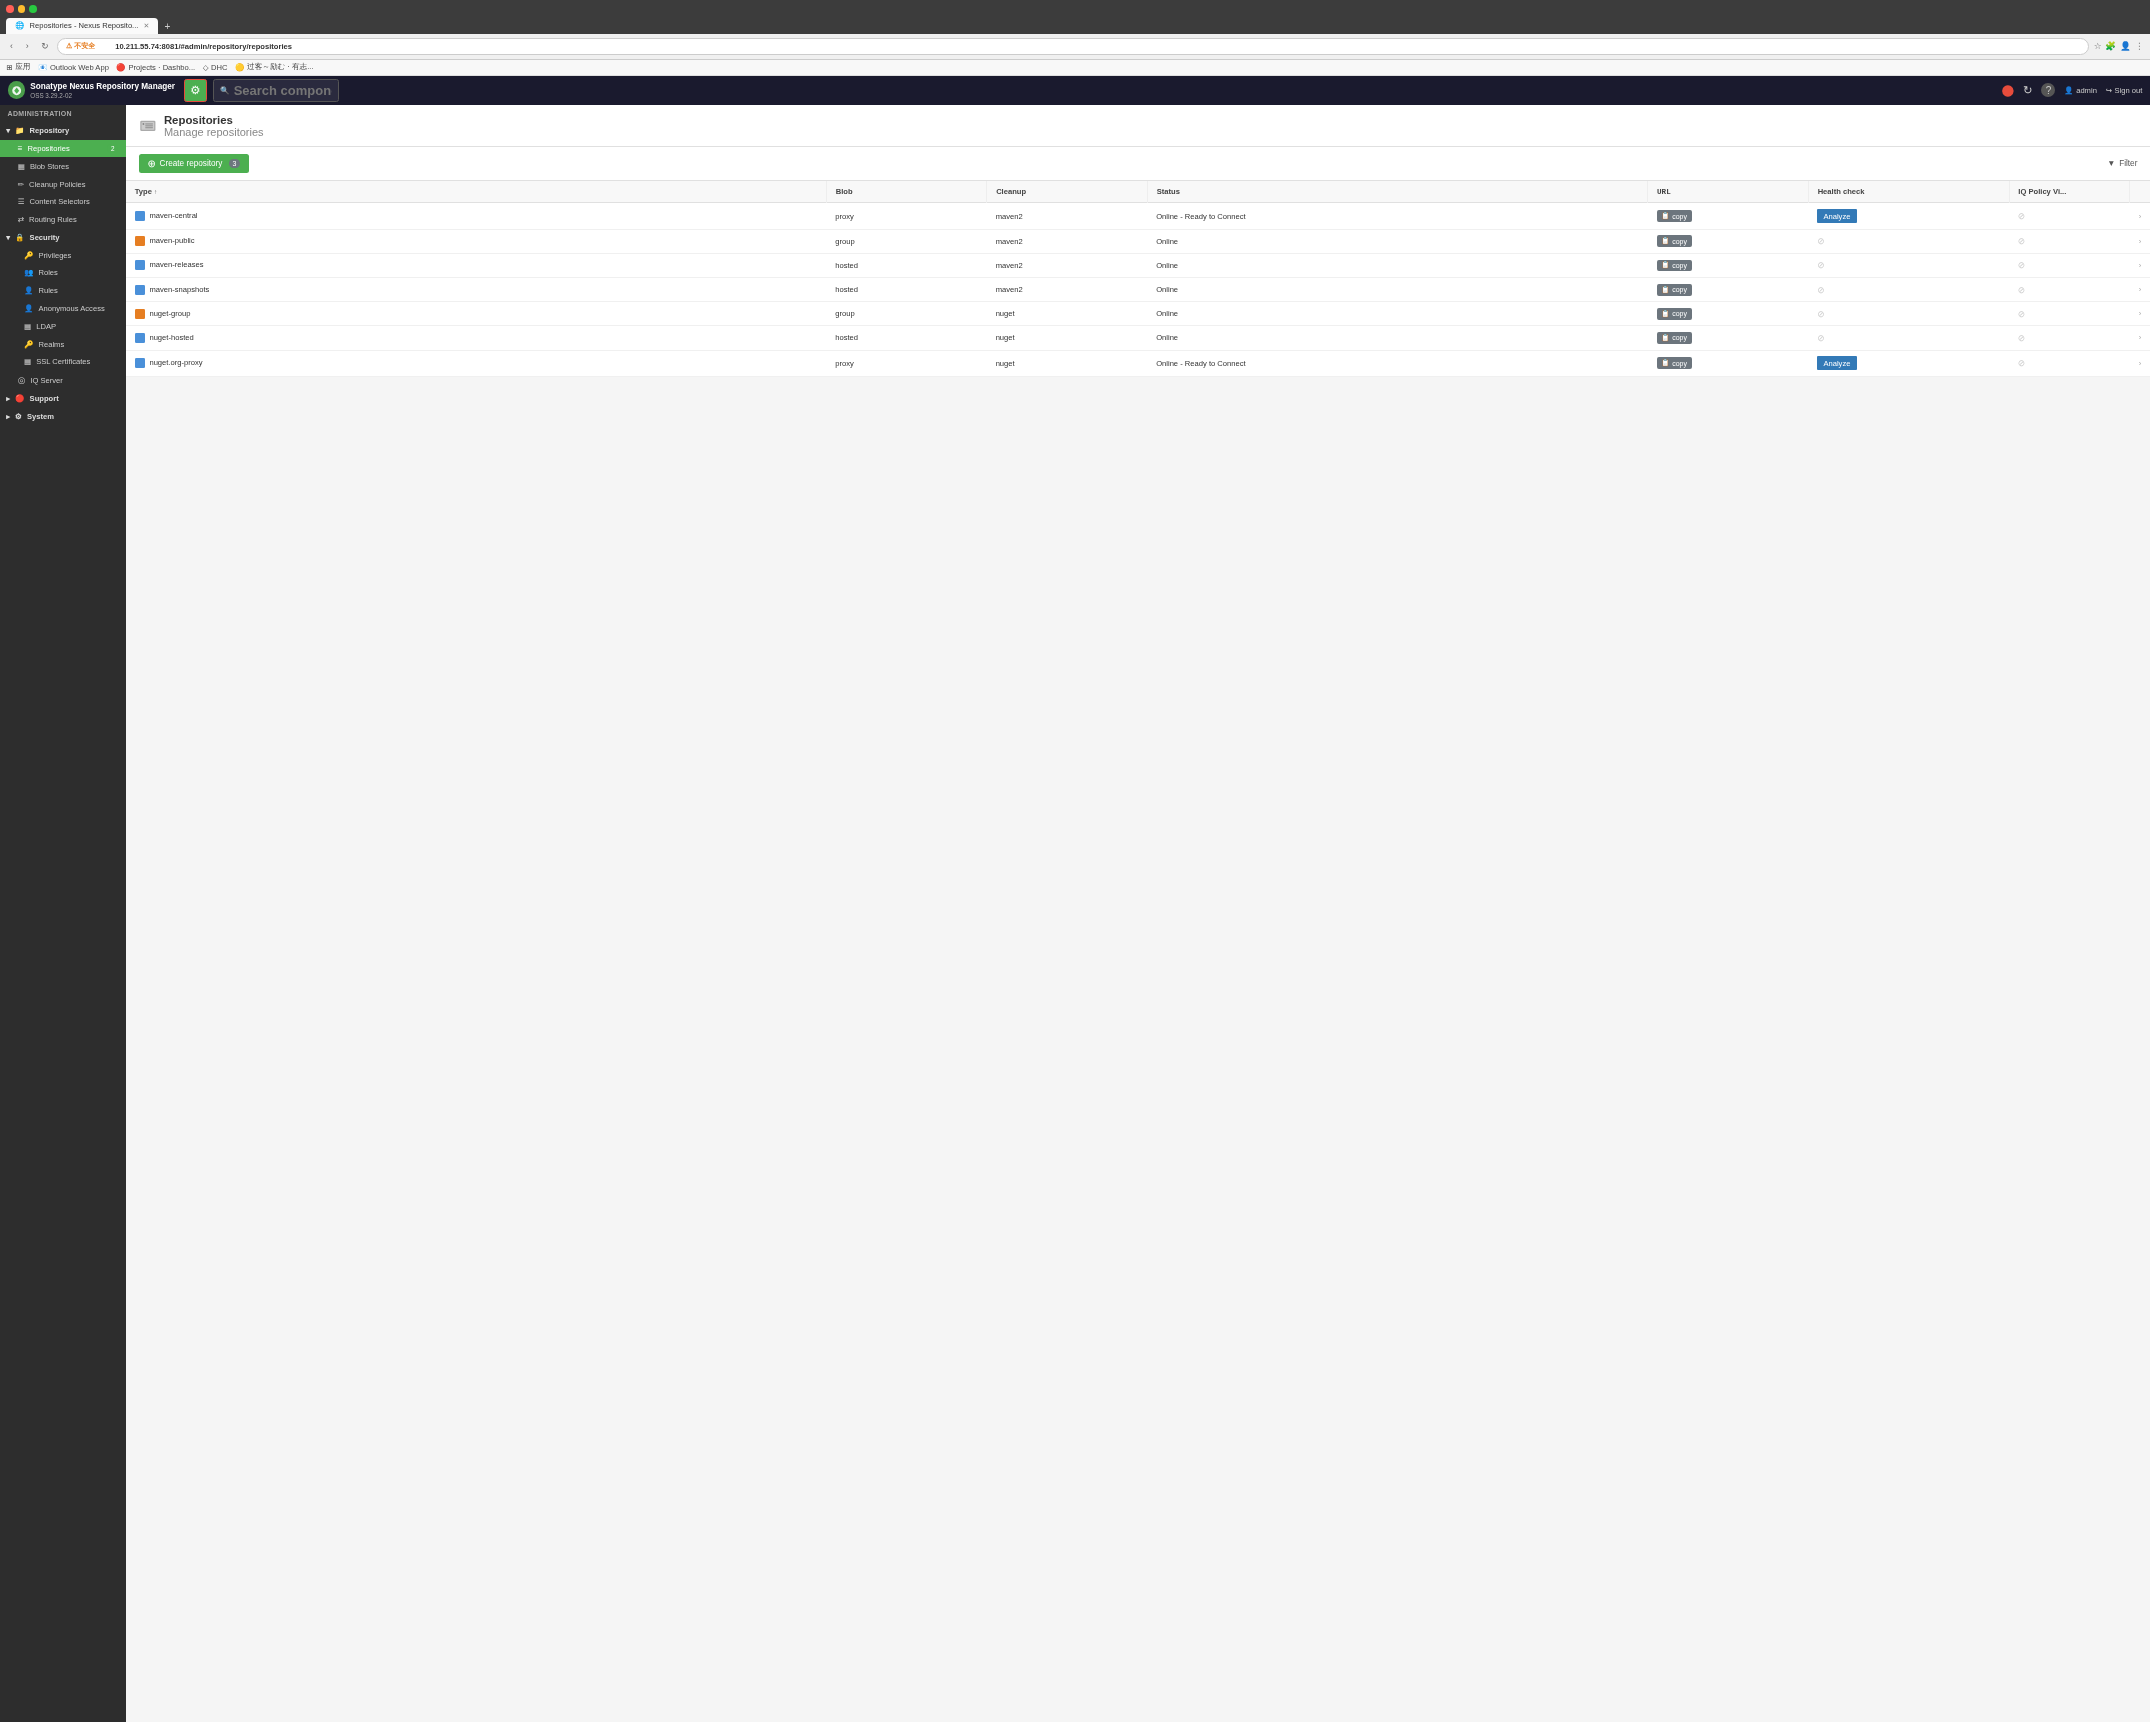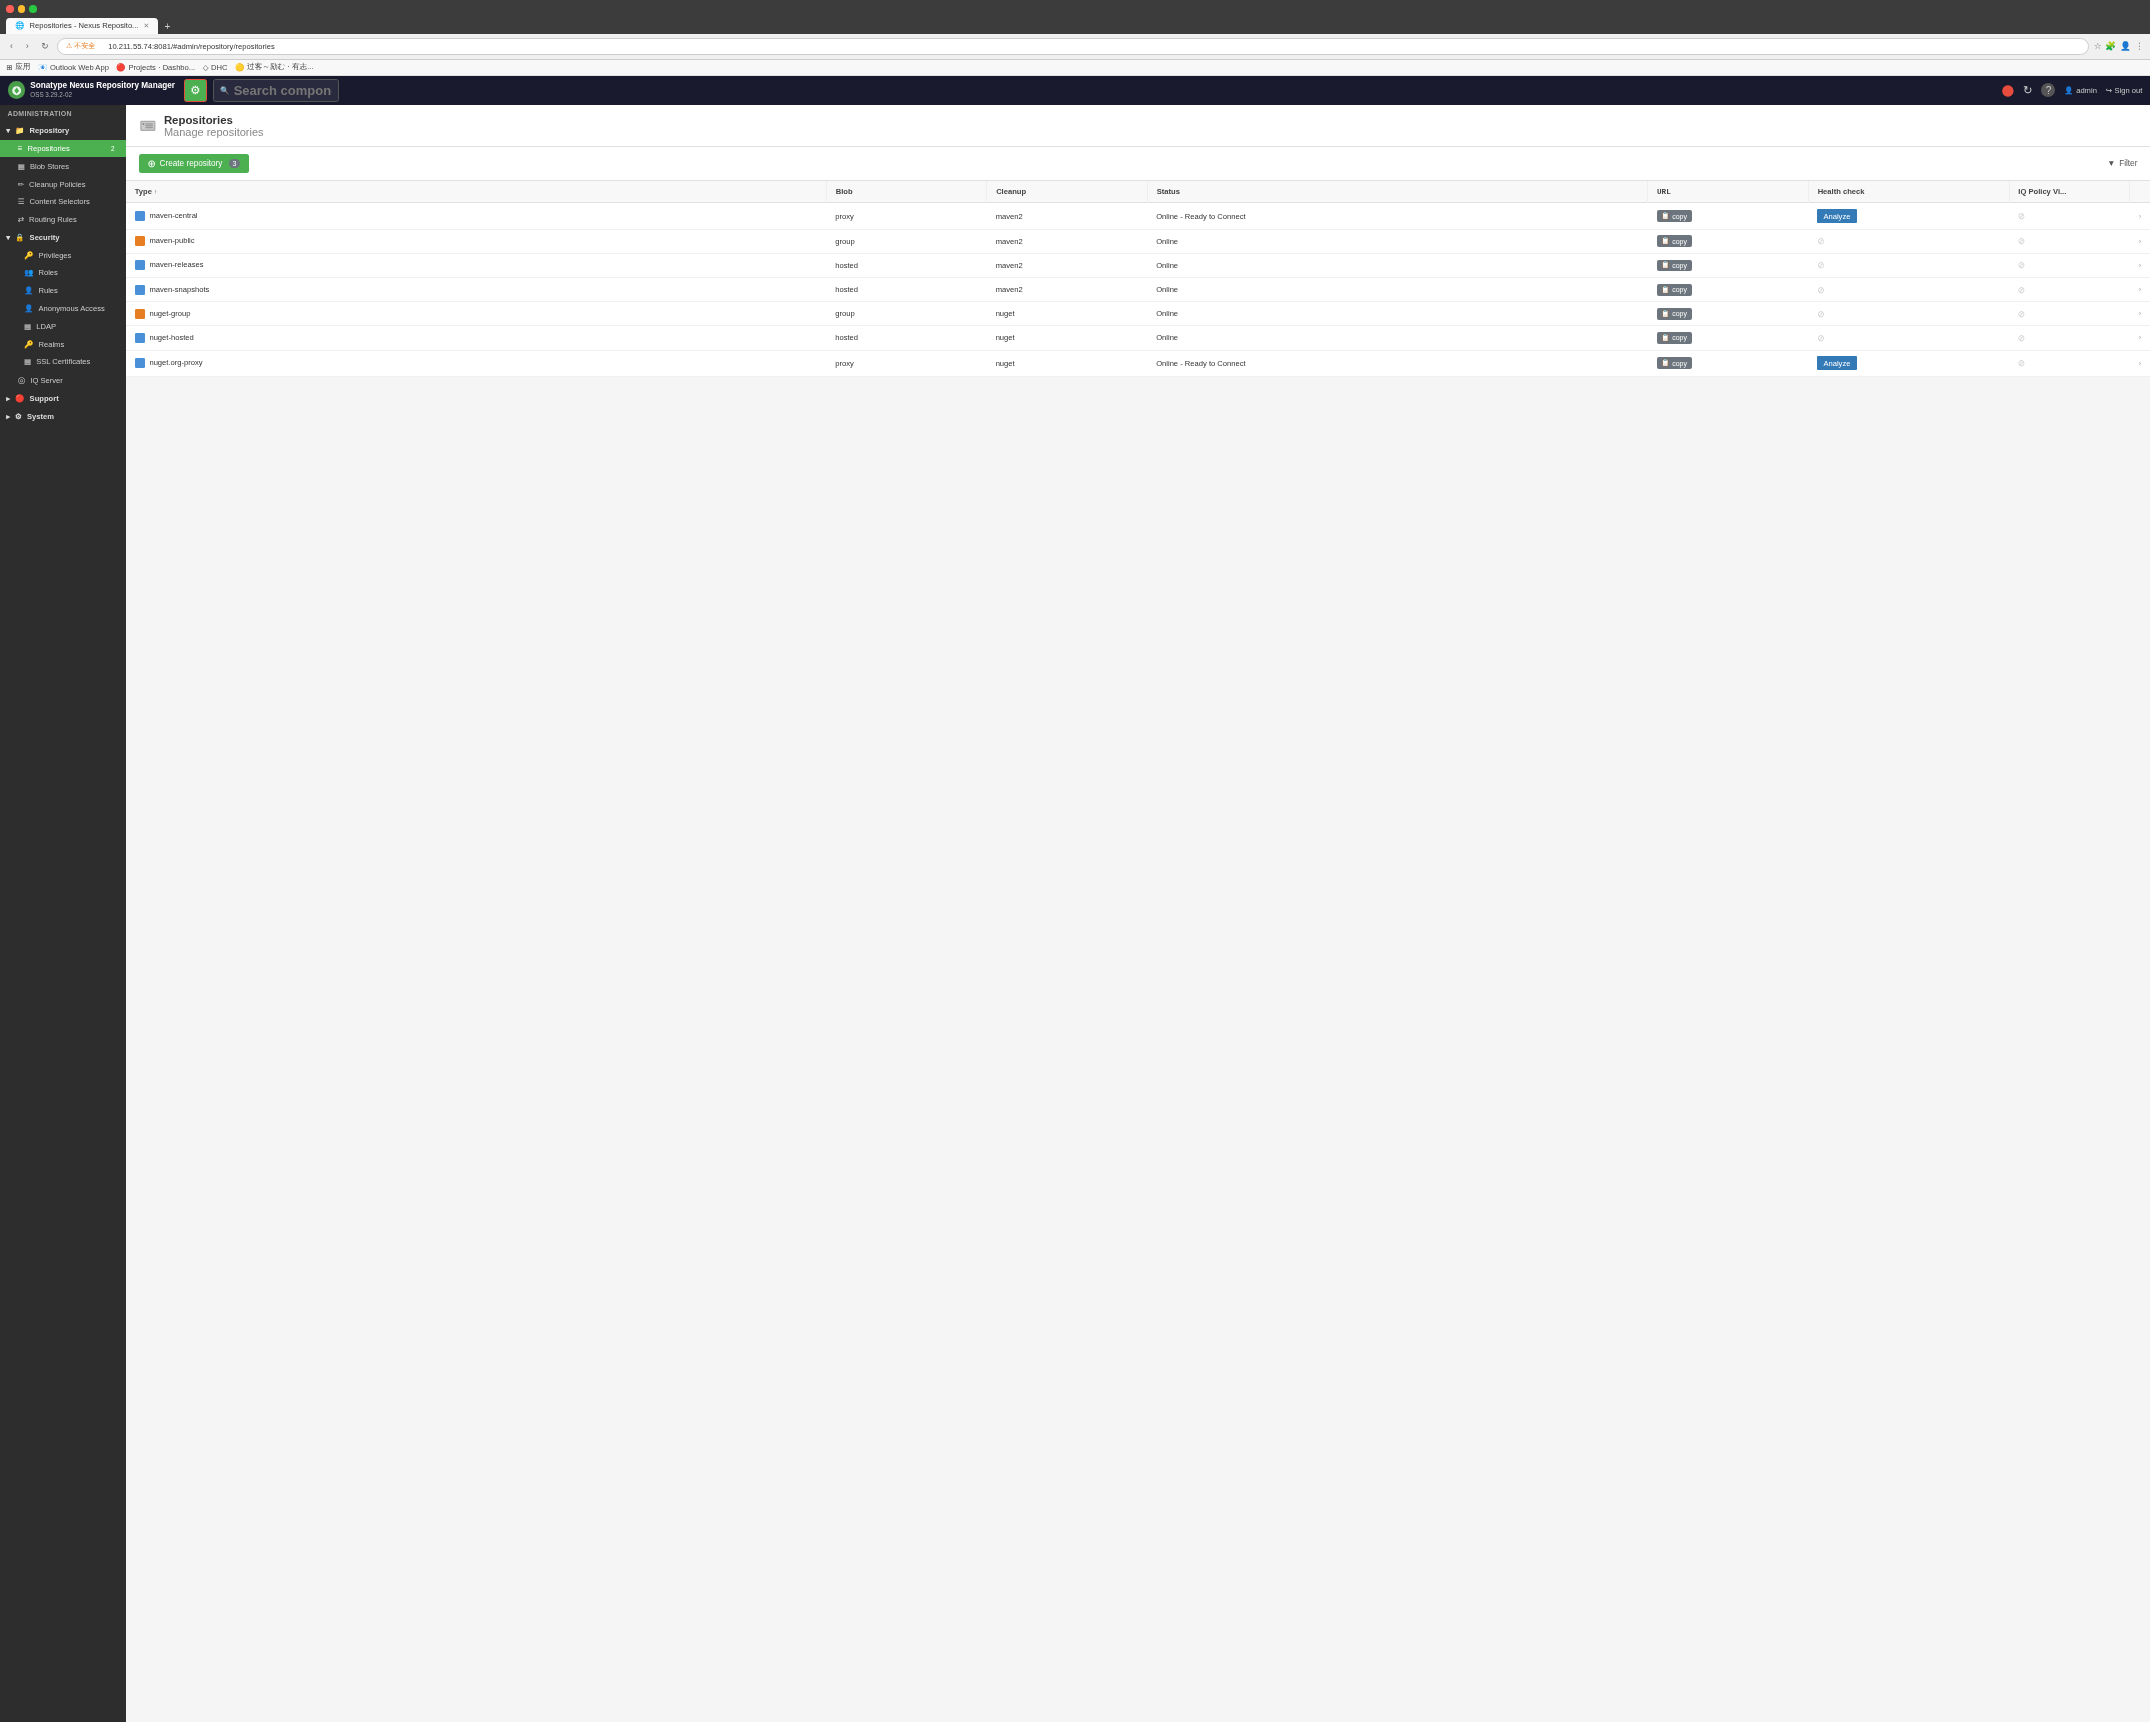--- a/index.html
+++ b/index.html
@@ -13,33 +13,33 @@
     .tab-close { color: #888; font-size: 7px; cursor: pointer; }
     .tab-add { background: transparent; border: none; color: #ccc; font-size: 10px; padding: 2.5px 5px; cursor: pointer; }
     .traffic-lights { display: flex; gap: 3.8px; margin-bottom: 5px; }
     .tl { width: 7.6px; height: 7.6px; border-radius: 50%; }
     .tl-red { background: #ff5f57; }
     .tl-yellow { background: #febc2e; }
     .tl-green { background: #28c840; }
 
     .browser-toolbar { background: #f0f0f0; padding: 3.8px 6.3px; display: flex; align-items: center; gap: 5px; border-bottom: 0.6px solid #ccc; }
     .nav-btn { background: none; border: none; color: #666; font-size: 8.8px; cursor: pointer; padding: 1.3px 3.8px; border-radius: 1.9px; }
-    .address-bar { flex: 1; background: white; border: 0.6px solid #ccc; border-radius: 12.6px; padding: 2.5px 7.6px; font-size: 7.6px; color: #333; display: flex; align-items: center; gap: 13px; }
+    .address-bar { flex: 1; background: white; border: 0.6px solid #ccc; border-radius: 12.6px; padding: 2.5px 7.6px; font-size: 7.6px; color: #333; display: flex; align-items: center; gap: 20px; font-weight: bold; }
     .address-warning { color: #e67e22; font-size: 7px; }
     .address-text { flex: 1; color: #333; }
     .toolbar-icons { display: flex; gap: 3.8px; }
     .toolbar-icon { color: #666; font-size: 8.8px; cursor: pointer; }
 
     .bookmarks-bar { background: #f8f8f8; padding: 2.5px 6.3px; display: flex; gap: 7.6px; align-items: center; font-size: 7.6px; border-bottom: 0.6px solid #e0e0e0; }
     .bookmark-item { display: flex; align-items: center; gap: 2.5px; color: #444; cursor: pointer; white-space: nowrap; }
 
     
     .app-container { display: flex; flex-direction: column; height: calc(100vh - 57px); background: #fafafa; }
     .app-header { background: #1a1a2e; display: flex; align-items: center; padding: 0 7.6px; height: 29px; gap: 6.3px; }
-    .app-logo { display: flex; align-items: flex-start; gap: 5px; color: white; }
+    .app-logo { display: flex; align-items: center; gap: 5px; color: white; }
     .logo-icon { width: 17.7px; height: 17.7px; background: #4a9e4a; border-radius: 50%; display: flex; align-items: center; justify-content: center; font-size: 8.8px; }
     .app-name { font-size: 8.2px; font-weight: 600; color: white; line-height: 1.2; }
     .app-version { font-size: 6.3px; color: #aaa; }
     .header-gear { background: #4caf50; border: 1.3px solid #e74c3c; border-radius: 2.5px; width: 23px; height: 23px; display: flex; align-items: center; justify-content: center; cursor: pointer; margin-left: 2.5px; }
     .header-search { background: #2a2a3e; border: 0.6px solid #555; border-radius: 2.5px; padding: 3.2px 6.3px; color: #ccc; font-size: 7.6px; width: 126px; display: flex; align-items: center; gap: 3.8px; }
     .header-search input { background: none; border: none; color: #ccc; font-size: 13px; width: 100%; outline: none; font-weight: bold; }
     .header-right { margin-left: auto; display: flex; align-items: center; gap: 8.8px; }
     .header-icon { color: #ccc; font-size: 10px; cursor: pointer; }
     .header-warning { color: #e74c3c; font-size: 11.4px; }
     .header-user { color: #ccc; font-size: 7.6px; display: flex; align-items: center; gap: 2.5px; }

